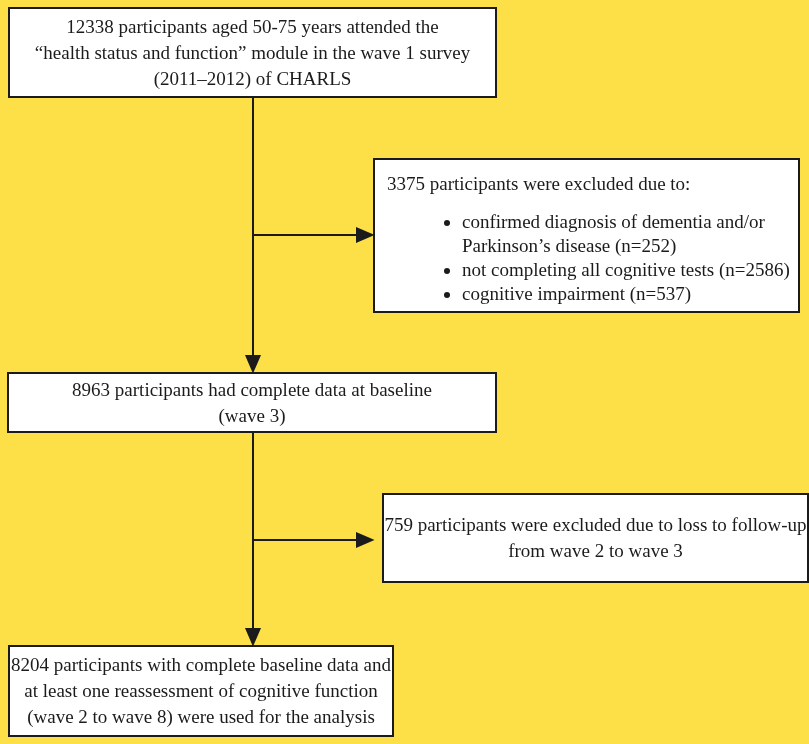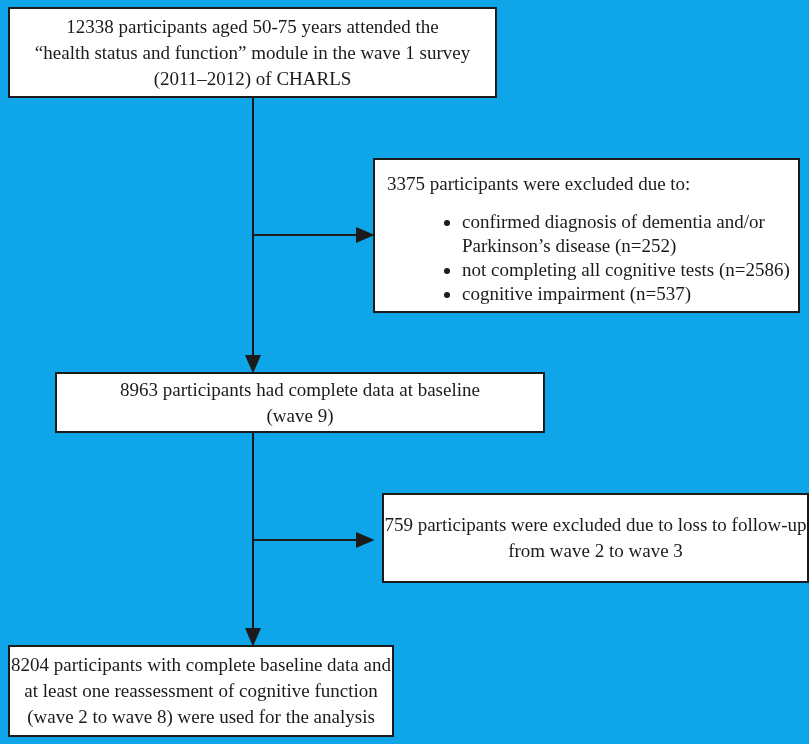--- a/index.html
+++ b/index.html
@@ -4,21 +4,21 @@
 <style>
   html, body {
     margin: 0;
     padding: 0;
     background: #ffffff;
   }
   .canvas {
     position: relative;
     width: 809px;
     height: 744px;
-    background: #0ea5e9;
+    background: #fde047;
     font-family: "Liberation Serif", "DejaVu Serif", serif;
     color: #1b1b1b;
     overflow: hidden;
   }
   .connectors {
     position: absolute;
     left: 0;
     top: 0;
     width: 809px;
     height: 744px;
@@ -38,21 +38,21 @@
     justify-content: center;
     align-items: center;
     text-align: center;
   }
   .box .line {
     display: block;
     white-space: nowrap;
   }
   
   .box-enrollment { left: 8px;   top: 7px;   width: 489px; height: 91px; }
-  .box-baseline   { left: 7px;   top: 372px; width: 490px; height: 61px; margin-left: 48px; }
+  .box-baseline   { left: 7px;   top: 372px; width: 490px; height: 61px; }
   .box-analysis   { left: 8px;   top: 645px; width: 386px; height: 92px; }
   
   .box-excl-1     { left: 373px; top: 158px; width: 427px; height: 155px; padding: 11px 8px 0 12px; }
   .box-excl-2     { left: 382px; top: 493px; width: 427px; height: 90px; }
   .excl-title {
     line-height: 26px;
     white-space: nowrap;
   }
   .excl-list {
     margin: 13px 0 12px 0;
@@ -96,21 +96,21 @@
     <div class="excl-title">3375 participants were excluded due to:</div>
     <ul class="excl-list">
       <li>confirmed diagnosis of dementia and/or Parkinson’s disease (n=252)</li>
       <li>not completing all cognitive tests (n=2586)</li>
       <li>cognitive impairment (n=537)</li>
     </ul>
   </div>
 
   <div class="box center box-baseline">
     <span class="line">8963 participants had complete data at baseline</span>
-    <span class="line">(wave 9)</span>
+    <span class="line">(wave 3)</span>
   </div>
 
   <div class="box center box-excl-2">
     <span class="line">759 participants were excluded due to loss to follow-up</span>
     <span class="line">from wave 2 to wave 3</span>
   </div>
 
   <div class="box center box-analysis">
     <span class="line">8204 participants with complete baseline data and</span>
     <span class="line">at least one reassessment of cognitive function</span>

